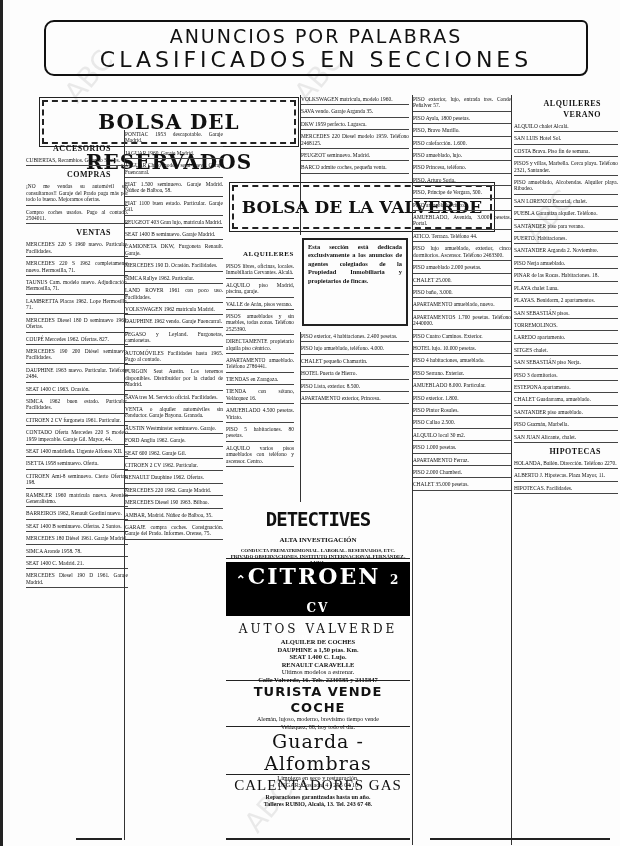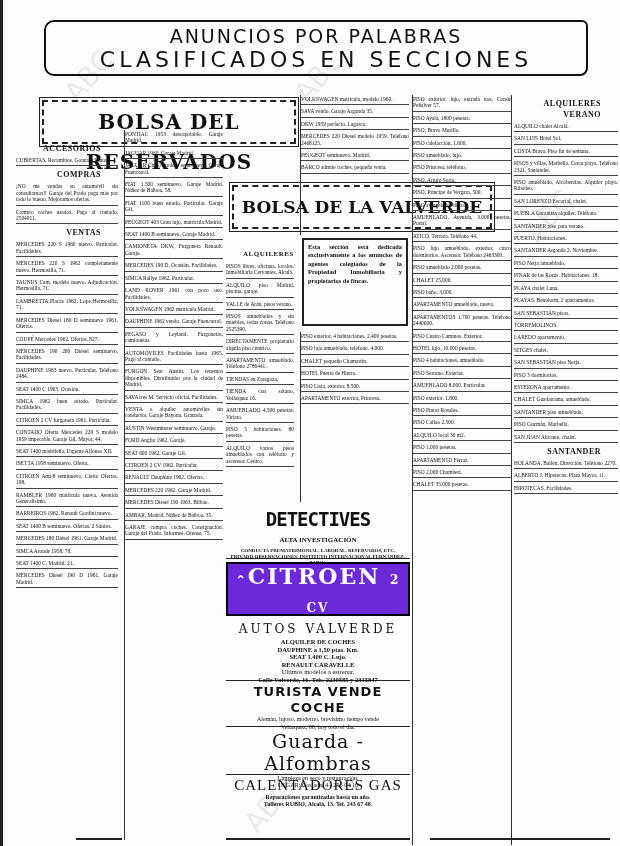--- a/index.html
+++ b/index.html
@@ -3,39 +3,39 @@
 <meta charset="utf-8">
 <style>
   html,body{margin:0;padding:0;background:#fff;}
   body{width:620px;height:846px;position:relative;overflow:hidden;font-family:"Liberation Serif",serif;color:#111;}
   .page{position:absolute;left:0;top:0;width:620px;height:846px;background:#fdfdfd;}
   .leftbar{position:absolute;left:0;top:0;width:3px;height:846px;background:#222;}
   .banner{position:absolute;left:44px;top:20px;width:540px;height:52px;border:2px solid #111;border-radius:10px 6px 8px 10px;text-align:center;}
   .banner .l1{font-family:"DejaVu Sans",sans-serif;font-size:19px;letter-spacing:2px;line-height:24px;margin-top:2px;font-weight:500;}
   .banner .l2{font-family:"DejaVu Sans",sans-serif;font-size:22px;letter-spacing:4px;line-height:24px;font-weight:500;}
   .col{position:absolute;font-size:5.4px;line-height:6.4px;overflow:hidden;}
-  .c1{left:16px;top:140px;width:102px;height:680px;}
+  .c1{left:26px;top:140px;width:102px;height:680px;}
   .c2{left:124px;top:130px;width:98px;height:710px;border-left:1px solid #333;}
   .c3{left:226px;top:246px;width:68px;height:254px;}
   .c4{left:300px;top:95px;width:108px;height:140px;border-left:1px solid #333;}
   .c4b{left:412px;top:95px;width:98px;height:750px;border-left:1px solid #333;border-right:1px solid #333;}
   .c5{left:514px;top:95px;width:104px;height:750px;}
   .sec{font-weight:bold;text-align:right;font-size:8px;line-height:11px;letter-spacing:.5px;margin:3px 17px 2px;}
   .ad{margin:0 0 2px;padding:1px 0 2px;border-bottom:1px solid #444;text-align:justify;}
   .hdrbox{position:absolute;border:2px dashed #222;outline:1px solid #222;outline-offset:2px;text-align:center;font-family:"DejaVu Serif",serif;font-weight:bold;}
   .auto{left:42px;top:100px;width:250px;height:40px;font-size:20px;line-height:40px;letter-spacing:1px;}
   .prop{left:232px;top:185px;width:256px;height:40px;font-size:17px;line-height:40px;}
   .notice{position:absolute;left:302px;top:238px;width:106px;height:88px;border:2px solid #222;font-size:6.4px;line-height:8.4px;padding:3px 4px;box-sizing:border-box;font-weight:bold;text-align:justify;}
   .c3b{position:absolute;left:300px;top:332px;width:108px;height:170px;font-size:5.4px;line-height:6.4px;overflow:hidden;border-left:1px solid #333;}
   .display{position:absolute;left:226px;width:184px;text-align:center;border-bottom:1px solid #222;}
   .det{top:508px;height:50px;}
   .det .big{font-family:"DejaVu Sans Mono",monospace;font-weight:bold;font-size:19px;letter-spacing:-1px;display:inline-block;vertical-align:middle;}
   .det .side{display:inline-block;font-size:7px;font-weight:bold;vertical-align:middle;}
   .det .small{font-size:5px;line-height:6px;font-weight:bold;}
-  .cit{top:562px;height:54px;background:#6d28d9;color:#fff;border:2px solid #000;box-sizing:border-box;}
+  .cit{top:562px;height:54px;background:#000000;color:#fff;border:2px solid #000;box-sizing:border-box;}
   .cit .big{font-family:"DejaVu Serif",serif;font-weight:bold;font-size:22px;letter-spacing:2px;line-height:24px;}
   .cit .big span{font-size:12px;}
   .cit .small{font-size:5.6px;line-height:7px;font-weight:bold;}
   .val{top:620px;height:60px;}
   .val .big{font-family:"DejaVu Serif",serif;font-size:12px;letter-spacing:3px;line-height:18px;}
   .val .small{font-size:6.5px;line-height:7.6px;font-weight:bold;}
   .tur{top:684px;height:42px;}
   .tur .big{font-family:"DejaVu Sans",sans-serif;font-weight:bold;font-size:13px;letter-spacing:1px;line-height:16px;}
   .tur .small{font-size:6px;line-height:7.6px;}
   .gua{top:730px;height:44px;}
@@ -216,21 +216,21 @@
     <div class="ad">TORREMOLINOS.</div>
     <div class="ad">LAREDO apartamento.</div>
     <div class="ad">SITGES chalet.</div>
     <div class="ad">SAN SEBASTIÁN piso Nerja.</div>
     <div class="ad">PISO 3 dormitorios.</div>
     <div class="ad">ESTEPONA apartamento.</div>
     <div class="ad">CHALET Guadarrama, amueblado.</div>
     <div class="ad">SANTANDER piso amueblado.</div>
     <div class="ad">PISO Guzmán, Marbella.</div>
     <div class="ad">SAN JUAN Alicante, chalet.</div>
-    <div class="sec">SANTANDER</div>
+    <div class="sec">HIPOTECAS</div>
     <div class="ad">HOLANDA, Bailén. Dirección. Teléfono 2270.</div>
     <div class="ad">ALBERTO J. Hipotecas. Plaza Mayor, 11.</div>
     <div class="ad">HIPOTECAS. Facilidades.</div>
   </div>
 
   <div class="display det">
     <span class="big">DETECTIVES</span>
     <span class="side">ALTA INVESTIGACIÓN</span>
     <div class="small">CONDUCTA PREMATRIMONIAL. LABORAL. RESERVADOS, ETC.</div>
     <div class="small">PRIVADO OBSERVACIONES. INSTITUTO INTERNACIONAL FERNÁNDEZ-LUNA.</div>

